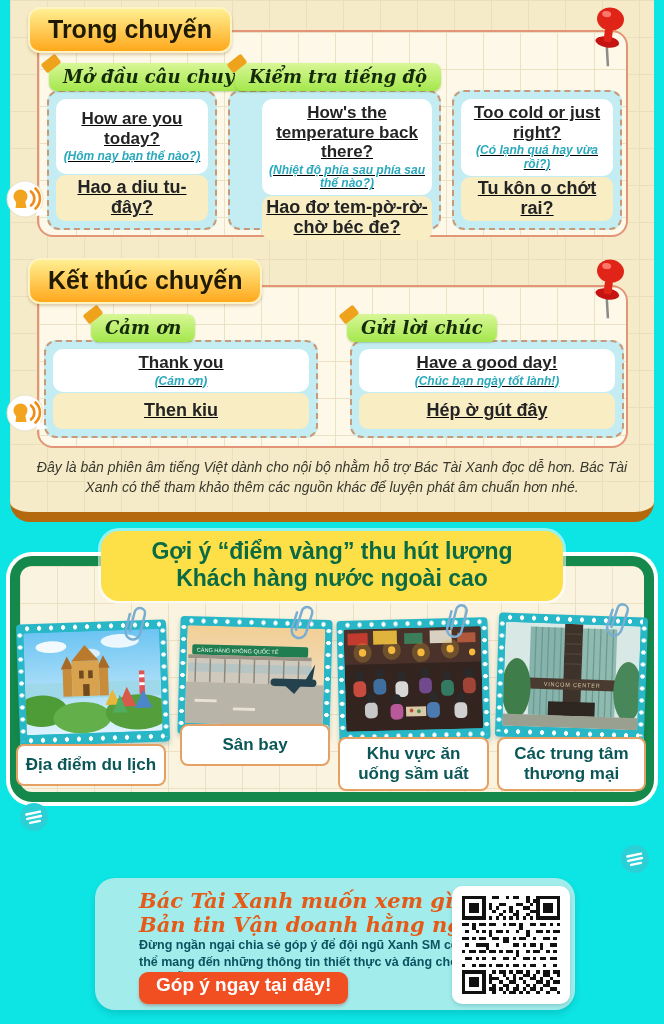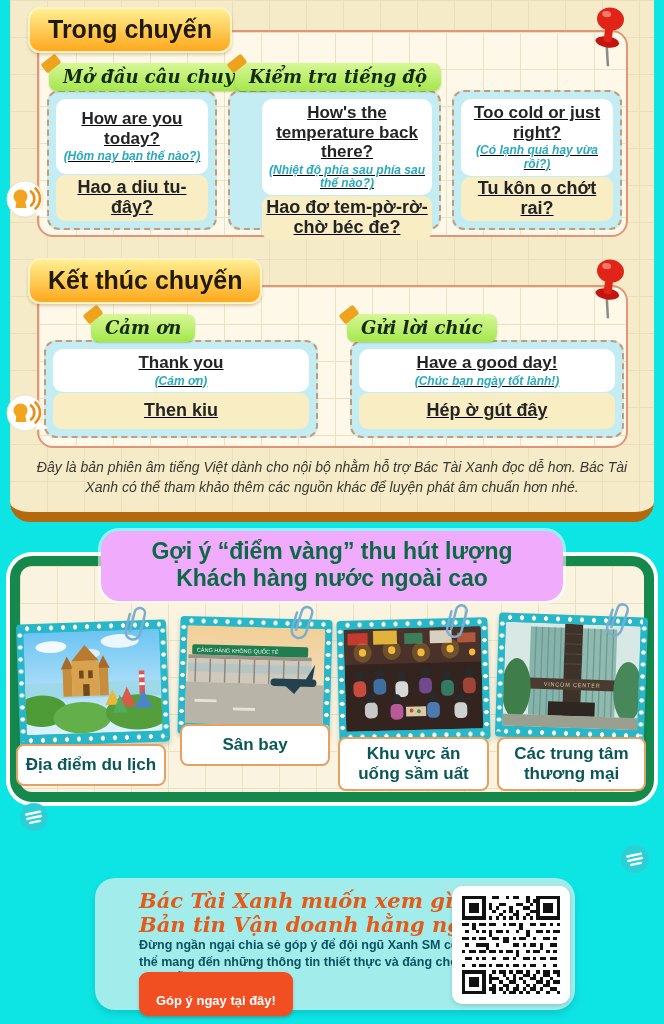--- a/index.html
+++ b/index.html
@@ -67,21 +67,21 @@
 
   
   .green-card { position:absolute; left:10px; top:556px; width:644px; height:246px;
     background-color:#faf3df;
     background-image:linear-gradient(#ebe0c2 1px, transparent 1px),
                      linear-gradient(90deg,#ebe0c2 1px, transparent 1px);
     background-size:37px 37px;
     border:10px solid #15894b; border-radius:22px; box-shadow:0 0 0 4px #ffffff; }
 
   .suggest-badge { position:absolute; z-index:8; left:101px; top:531px; width:462px;
-    background:#f0abfc; border-radius:18px; padding:7px 10px 9px; text-align:center;
+    background:#fde047; border-radius:18px; padding:7px 10px 9px; text-align:center;
     font-size:23px; font-weight:bold; color:#0b6a44; line-height:1.18;
     box-shadow:0 0 0 3px rgba(255,255,255,.55); }
   .suggest-badge span { display:block; }
 
   .polaroid { position:absolute; z-index:7; background:#27b7c7; border-radius:4px;
     padding:9px 7px 11px; box-shadow:0 3px 5px rgba(0,80,80,.25); }
   .polaroid svg.photo { display:block; width:100%; height:100%; border-radius:2px; }
   .dots { position:absolute; background-image:radial-gradient(circle, #fff 2px, transparent 2.5px); }
   .dt { top:1px; left:5px; right:5px; height:7px; background-size:12px 7px; background-repeat:repeat-x; }
   .db { bottom:2px; left:5px; right:5px; height:7px; background-size:12px 7px; background-repeat:repeat-x; }
@@ -113,22 +113,22 @@
 
   
   .fb-card { position:absolute; left:95px; top:878px; width:480px; height:132px;
     background:#a3ecec; border-radius:20px; box-shadow:0 4px 6px rgba(0,90,90,.18); }
   .fb-head { position:absolute; left:44px; top:11px; font-family:"DejaVu Serif", serif;
     font-style:italic; font-weight:bold; font-size:21px; color:#e65a17; line-height:1.12; }
   .fb-head span { display:block; }
   .fb-body { position:absolute; left:44px; top:59px; width:322px; font-size:12.5px;
     font-weight:bold; color:#0d5260; line-height:1.35; }
   .fb-btn { position:absolute; left:44px; top:94px; background:#f14e21; border:none;
-    border-radius:9px; padding:21px 17px 8px; font-family:"Liberation Sans", sans-serif;
-    font-size:13px; font-weight:bold; color:#ffffff; cursor:pointer;
+    border-radius:9px; padding:2px 17px 8px; font-family:"Liberation Sans", sans-serif;
+    font-size:19px; font-weight:bold; color:#ffffff; cursor:pointer;
     box-shadow:0 2px 3px rgba(150,30,0,.3); }
   .qr-box { position:absolute; left:452px; top:886px; z-index:10; width:118px; height:118px;
     background:#fff; border-radius:10px; padding:10px; box-shadow:0 2px 4px rgba(0,90,90,.2); }
   .qr-box svg { display:block; width:98px; height:98px; }
 </style>
 </head>
 <body>
 
 <div class="page">
 

